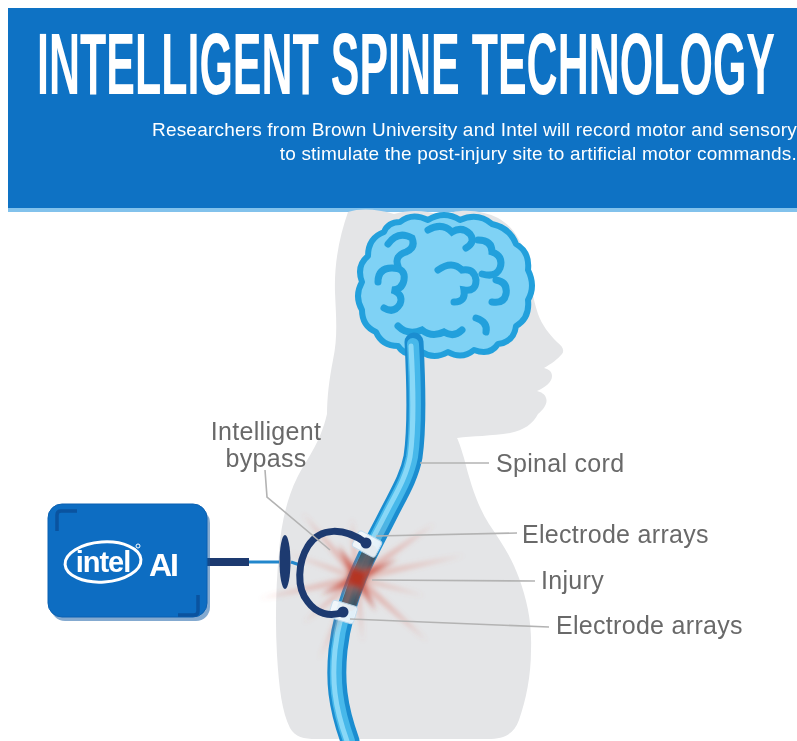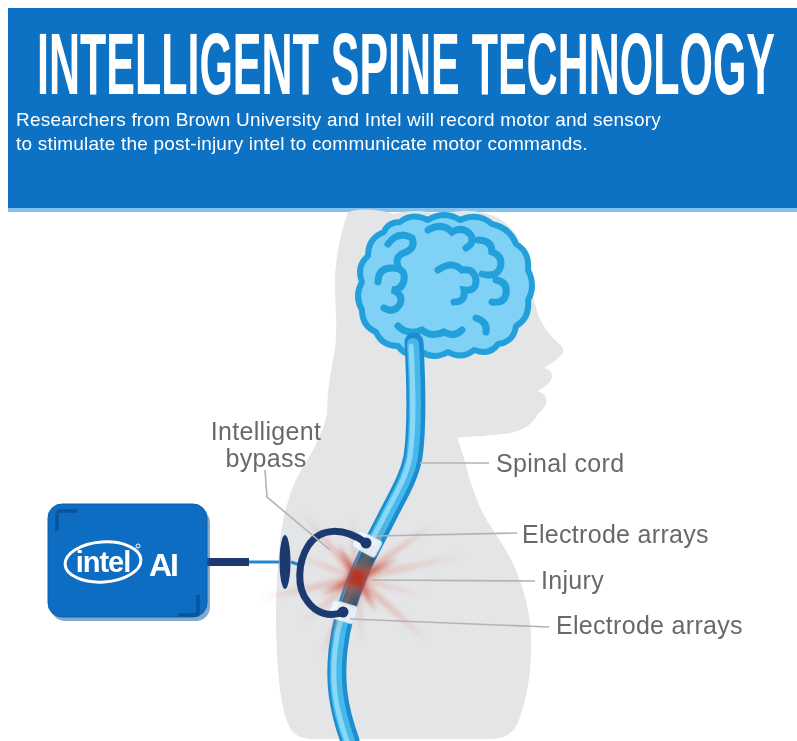--- a/index.html
+++ b/index.html
@@ -9,21 +9,21 @@
   }
   
   .banner {
     position:absolute; left:8px; top:8px; width:781px; height:200px;
     background:#0e72c4; border-bottom:4px solid #82c2ec;padding-left:8px;
   }
   .title-svg { display:block; margin:20px auto 0 auto; }
   .title-svg text {
     font-family:"Liberation Sans", sans-serif; font-weight:bold; fill:#ffffff;
   }
-  .subtitle { margin-top:6px; text-align:left; color:#ffffff; }
+  .subtitle { margin-top:16px; text-align:right; color:#ffffff; }
   .subtitle div {
     font-size:19px; line-height:23.5px; font-weight:400; letter-spacing:0.2px;
   }
   
   .diagram { position:absolute; left:0; top:0; }
   .diagram text {
     font-family:"Liberation Sans", sans-serif; font-size:25px; fill:#696969;
     letter-spacing:0.3px;
   }
   .diagram text.chip-brand {
@@ -37,21 +37,21 @@
 <body>
 
 <div class="stage">
 
   <div class="banner">
     <svg class="title-svg" width="773" height="74" viewBox="0 0 773 74">
       <text x="386" y="66" text-anchor="middle" font-size="88" textLength="738" lengthAdjust="spacingAndGlyphs">INTELLIGENT SPINE TECHNOLOGY</text>
     </svg>
     <div class="subtitle">
       <div>Researchers from Brown University and Intel will record motor and sensory</div>
-      <div>to stimulate the post-injury intel to communicate motor commands.</div>
+      <div>to stimulate the post-injury site to artificial motor commands.</div>
     </div>
   </div>
 
   <svg class="diagram" width="797" height="741" viewBox="0 0 797 741">
 
     <defs>
       <filter id="soft" x="-60%" y="-60%" width="220%" height="220%">
         <feGaussianBlur stdDeviation="2.4"></feGaussianBlur>
       </filter>
     </defs>

